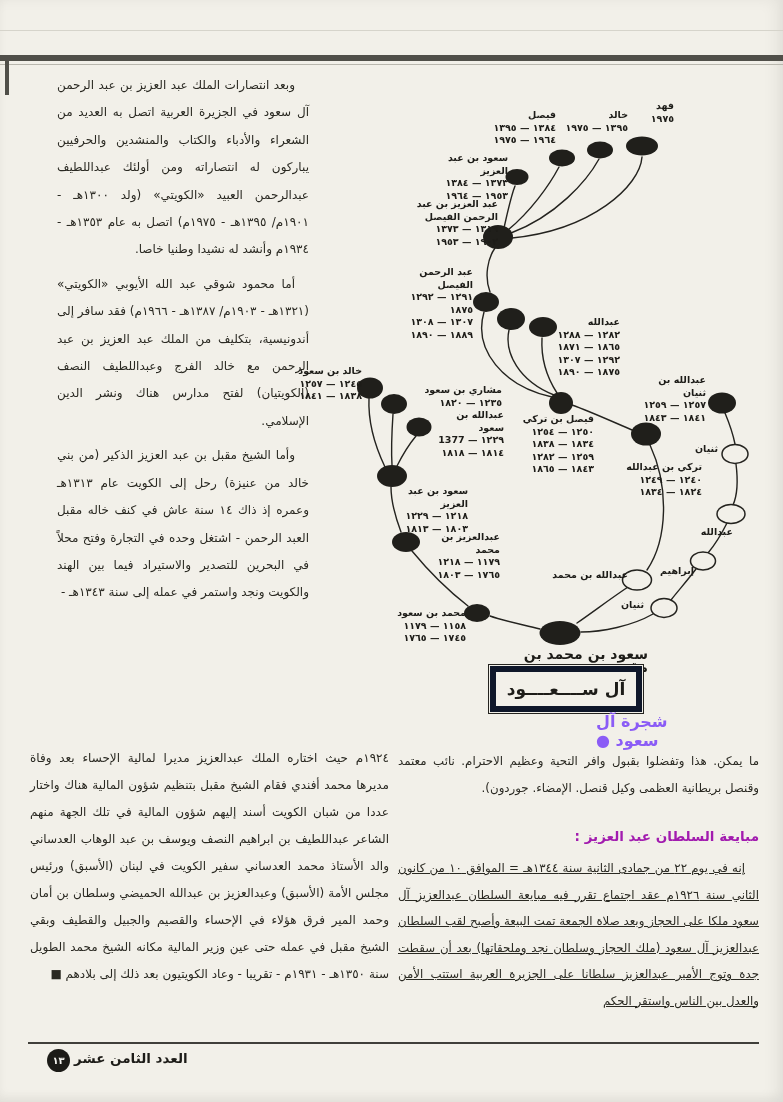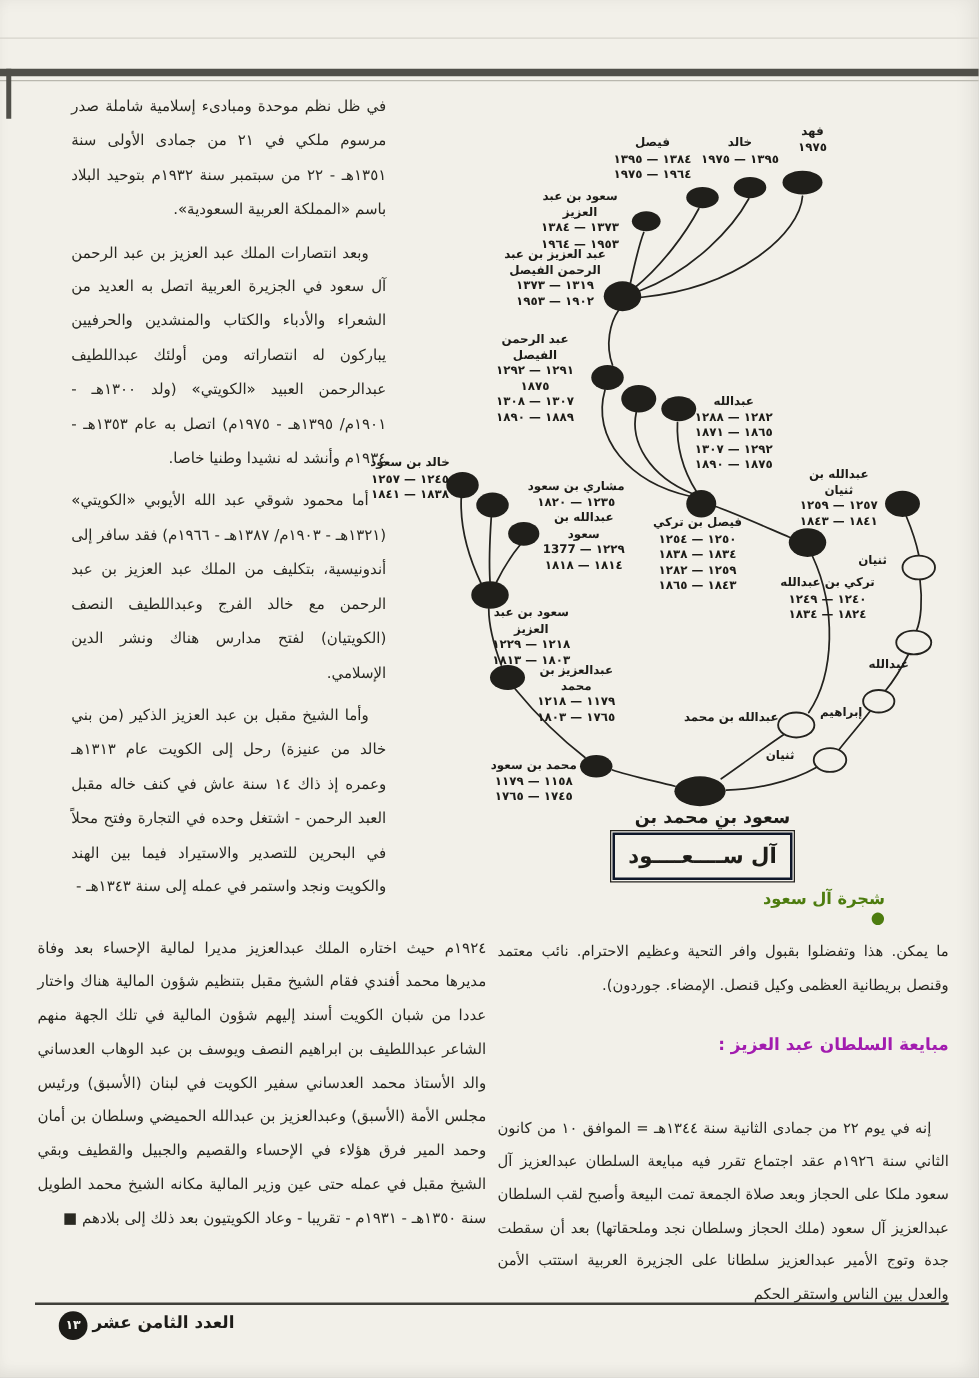--- a/index.html
+++ b/index.html
@@ -8,31 +8,31 @@
         overflow:hidden;color:#26251f;box-shadow:inset -8px 0 14px rgba(0,0,0,.05), inset 0 -6px 10px rgba(0,0,0,.04);}
   .rule{position:absolute;}
   
   .col{position:absolute;direction:rtl;text-align:justify;font-size:12px;line-height:27.4px;color:#2a2922;}
   .col p{margin:0 0 7px 0;}
   .col p.ind{text-indent:14px;}
   .widecol{line-height:27px;}
   .rcol{line-height:27px;font-size:11.8px;}
   .rheading{position:absolute;direction:rtl;font-weight:bold;font-size:13.5px;color:#a21caf;}
   
-  .nl{position:absolute;direction:rtl;text-align:center;font-size:9.5px;font-weight:bold;
+  .nl{position:absolute;direction:rtl;text-align:right;font-size:9.5px;font-weight:bold;
       line-height:12.5px;color:#1d1c18;}
   .nl .nm{white-space:normal;}
   .nl.big{font-size:14px;line-height:13px;}
   
-  #familybox{position:absolute;left:490px;top:666px;width:140px;height:34px;border:2px solid #0f172a;
+  #familybox{position:absolute;left:490px;top:666px;width:140px;height:34px;border:6px solid #0f172a;
              box-shadow:0 0 0 1px #f2f0e9, 0 0 0 2px #24231f;
              display:flex;align-items:center;justify-content:center;background:#f2f0e9;}
   #familybox .t{font-weight:bold;font-size:17px;direction:rtl;color:#1d1c18;letter-spacing:1px;}
   #caption{position:absolute;left:596px;top:712px;width:112px;direction:rtl;font-weight:bold;
-           font-size:13px;color:#4d7c0f;text-align:right;}
+           font-size:16px;color:#8b5cf6;text-align:left;}
   
   #footer-rule{position:absolute;left:28px;top:1042px;width:731px;height:2px;background:#403f3a;}
   #page-badge{position:absolute;left:47px;top:1049px;width:23px;height:23px;border-radius:50%;
               background:#1c1b17;color:#f5f4ef;font-size:10px;font-weight:bold;text-align:center;line-height:23px;}
   #issue{position:absolute;left:74px;top:1050px;direction:rtl;font-weight:bold;font-size:13.5px;color:#1d1c18;}
   svg{position:absolute;left:0;top:0;}
   svg path{fill:none;stroke:#24231f;stroke-width:1.4;stroke-linecap:round;}
   svg ellipse.b{fill:#201f1b;stroke:none;}
   svg ellipse.w{fill:#f2f0e9;stroke:#24231f;stroke-width:1.5;}
 </style>
@@ -40,35 +40,34 @@
 <body>
 
 <div id="page">
 
   <div class="rule" style="left:0;top:30px;width:783px;height:1px;background:#d6d4cb;"></div>
   <div class="rule" style="left:0;top:55px;width:783px;height:6px;background:#504f49;"></div>
   <div class="rule" style="left:0;top:64px;width:783px;height:1px;background:#b9b7ae;"></div>
   <div class="rule" style="left:5px;top:55px;width:4px;height:40px;background:#504f49;"></div>
 
   <div class="col" style="left:57px;top:72px;width:252px;">
-    <p>في ظل نظم موحدة ومبادىء إسلامية شاملة صدر مرسوم ملكي في ٢١ من جمادى الأولى سنة ١٣٥١هـ - ٢٢ من سبتمبر سنة ١٩٣٢م بتوحيد البلاد باسم «المملكة العربية السعودية».</p>
     <p class="ind">وبعد انتصارات الملك عبد العزيز بن عبد الرحمن آل سعود في الجزيرة العربية اتصل به العديد من الشعراء والأدباء والكتاب والمنشدين والحرفيين يباركون له انتصاراته ومن أولئك عبداللطيف عبدالرحمن العبيد «الكويتي» (ولد ١٣٠٠هـ - ١٩٠١م/ ١٣٩٥هـ - ١٩٧٥م) اتصل به عام ١٣٥٣هـ - ١٩٣٤م وأنشد له نشيدا وطنيا خاصا.</p>
     <p class="ind">أما محمود شوقي عبد الله الأيوبي «الكويتي» (١٣٢١هـ - ١٩٠٣م/ ١٣٨٧هـ - ١٩٦٦م) فقد سافر إلى أندونيسية، بتكليف من الملك عبد العزيز بن عبد الرحمن مع خالد الفرج وعبداللطيف النصف (الكويتيان) لفتح مدارس هناك ونشر الدين الإسلامي.</p>
     <p class="ind">وأما الشيخ مقبل بن عبد العزيز الذكير (من بني خالد من عنيزة) رحل إلى الكويت عام ١٣١٣هـ وعمره إذ ذاك ١٤ سنة عاش في كنف خاله مقبل العبد الرحمن - اشتغل وحده في التجارة وفتح محلاً في البحرين للتصدير والاستيراد فيما بين الهند والكويت ونجد واستمر في عمله إلى سنة ١٣٤٣هـ -</p>
   </div>
 
   <div class="col widecol" style="left:30px;top:745px;width:359px;">
     <p>١٩٢٤م حيث اختاره الملك عبدالعزيز مديرا لمالية الإحساء بعد وفاة مديرها محمد أفندي فقام الشيخ مقبل بتنظيم شؤون المالية هناك واختار عددا من شبان الكويت أسند إليهم شؤون المالية في تلك الجهة منهم الشاعر عبداللطيف بن ابراهيم النصف ويوسف بن عبد الوهاب العدساني والد الأستاذ محمد العدساني سفير الكويت في لبنان (الأسبق) ورئيس مجلس الأمة (الأسبق) وعبدالعزيز بن عبدالله الحميضي وسلطان بن أمان وحمد المير فرق هؤلاء في الإحساء والقصيم والجبيل والقطيف وبقي الشيخ مقبل في عمله حتى عين وزير المالية مكانه الشيخ محمد الطويل سنة ١٣٥٠هـ - ١٩٣١م - تقريبا - وعاد الكويتيون بعد ذلك إلى بلادهم ■</p>
   </div>
 
   <div class="col rcol" style="left:398px;top:748px;width:361px;">
     <p>ما يمكن. هذا وتفضلوا بقبول وافر التحية وعظيم الاحترام. نائب معتمد وقنصل بريطانية العظمى وكيل قنصل. الإمضاء. جوردون).</p>
   </div>
   <div class="rheading" style="left:398px;top:828px;width:361px;">مبايعة السلطان عبد العزيز :</div>
-  <div class="col rcol" style="left:398px;top:889px;width:361px;line-height:26.5px;">
+  <div class="col rcol" style="left:398px;top:855px;width:361px;line-height:26.5px;text-decoration:underline;">
     <p class="ind">إنه في يوم ٢٢ من جمادى الثانية سنة ١٣٤٤هـ = الموافق ١٠ من كانون الثاني سنة ١٩٢٦م عقد اجتماع تقرر فيه مبايعة السلطان عبدالعزيز آل سعود ملكا على الحجاز وبعد صلاة الجمعة تمت البيعة وأصبح لقب السلطان عبدالعزيز آل سعود (ملك الحجاز وسلطان نجد وملحقاتها) بعد أن سقطت جدة وتوج الأمير عبدالعزيز سلطانا على الجزيرة العربية استتب الأمن والعدل بين الناس واستقر الحكم</p>
   </div>
 
   <svg width="783" height="1102" viewBox="0 0 783 1102">
 
     <path d="M504,228 C508,210 511,196 515,186"></path>
     <path d="M508,230 C530,212 549,186 559,167"></path>
     <path d="M511,233 C556,216 587,181 599,159"></path>
     <path d="M512,238 C592,230 640,186 642,157"></path>
     <path d="M490,292 C484,276 488,258 495,248"></path>

